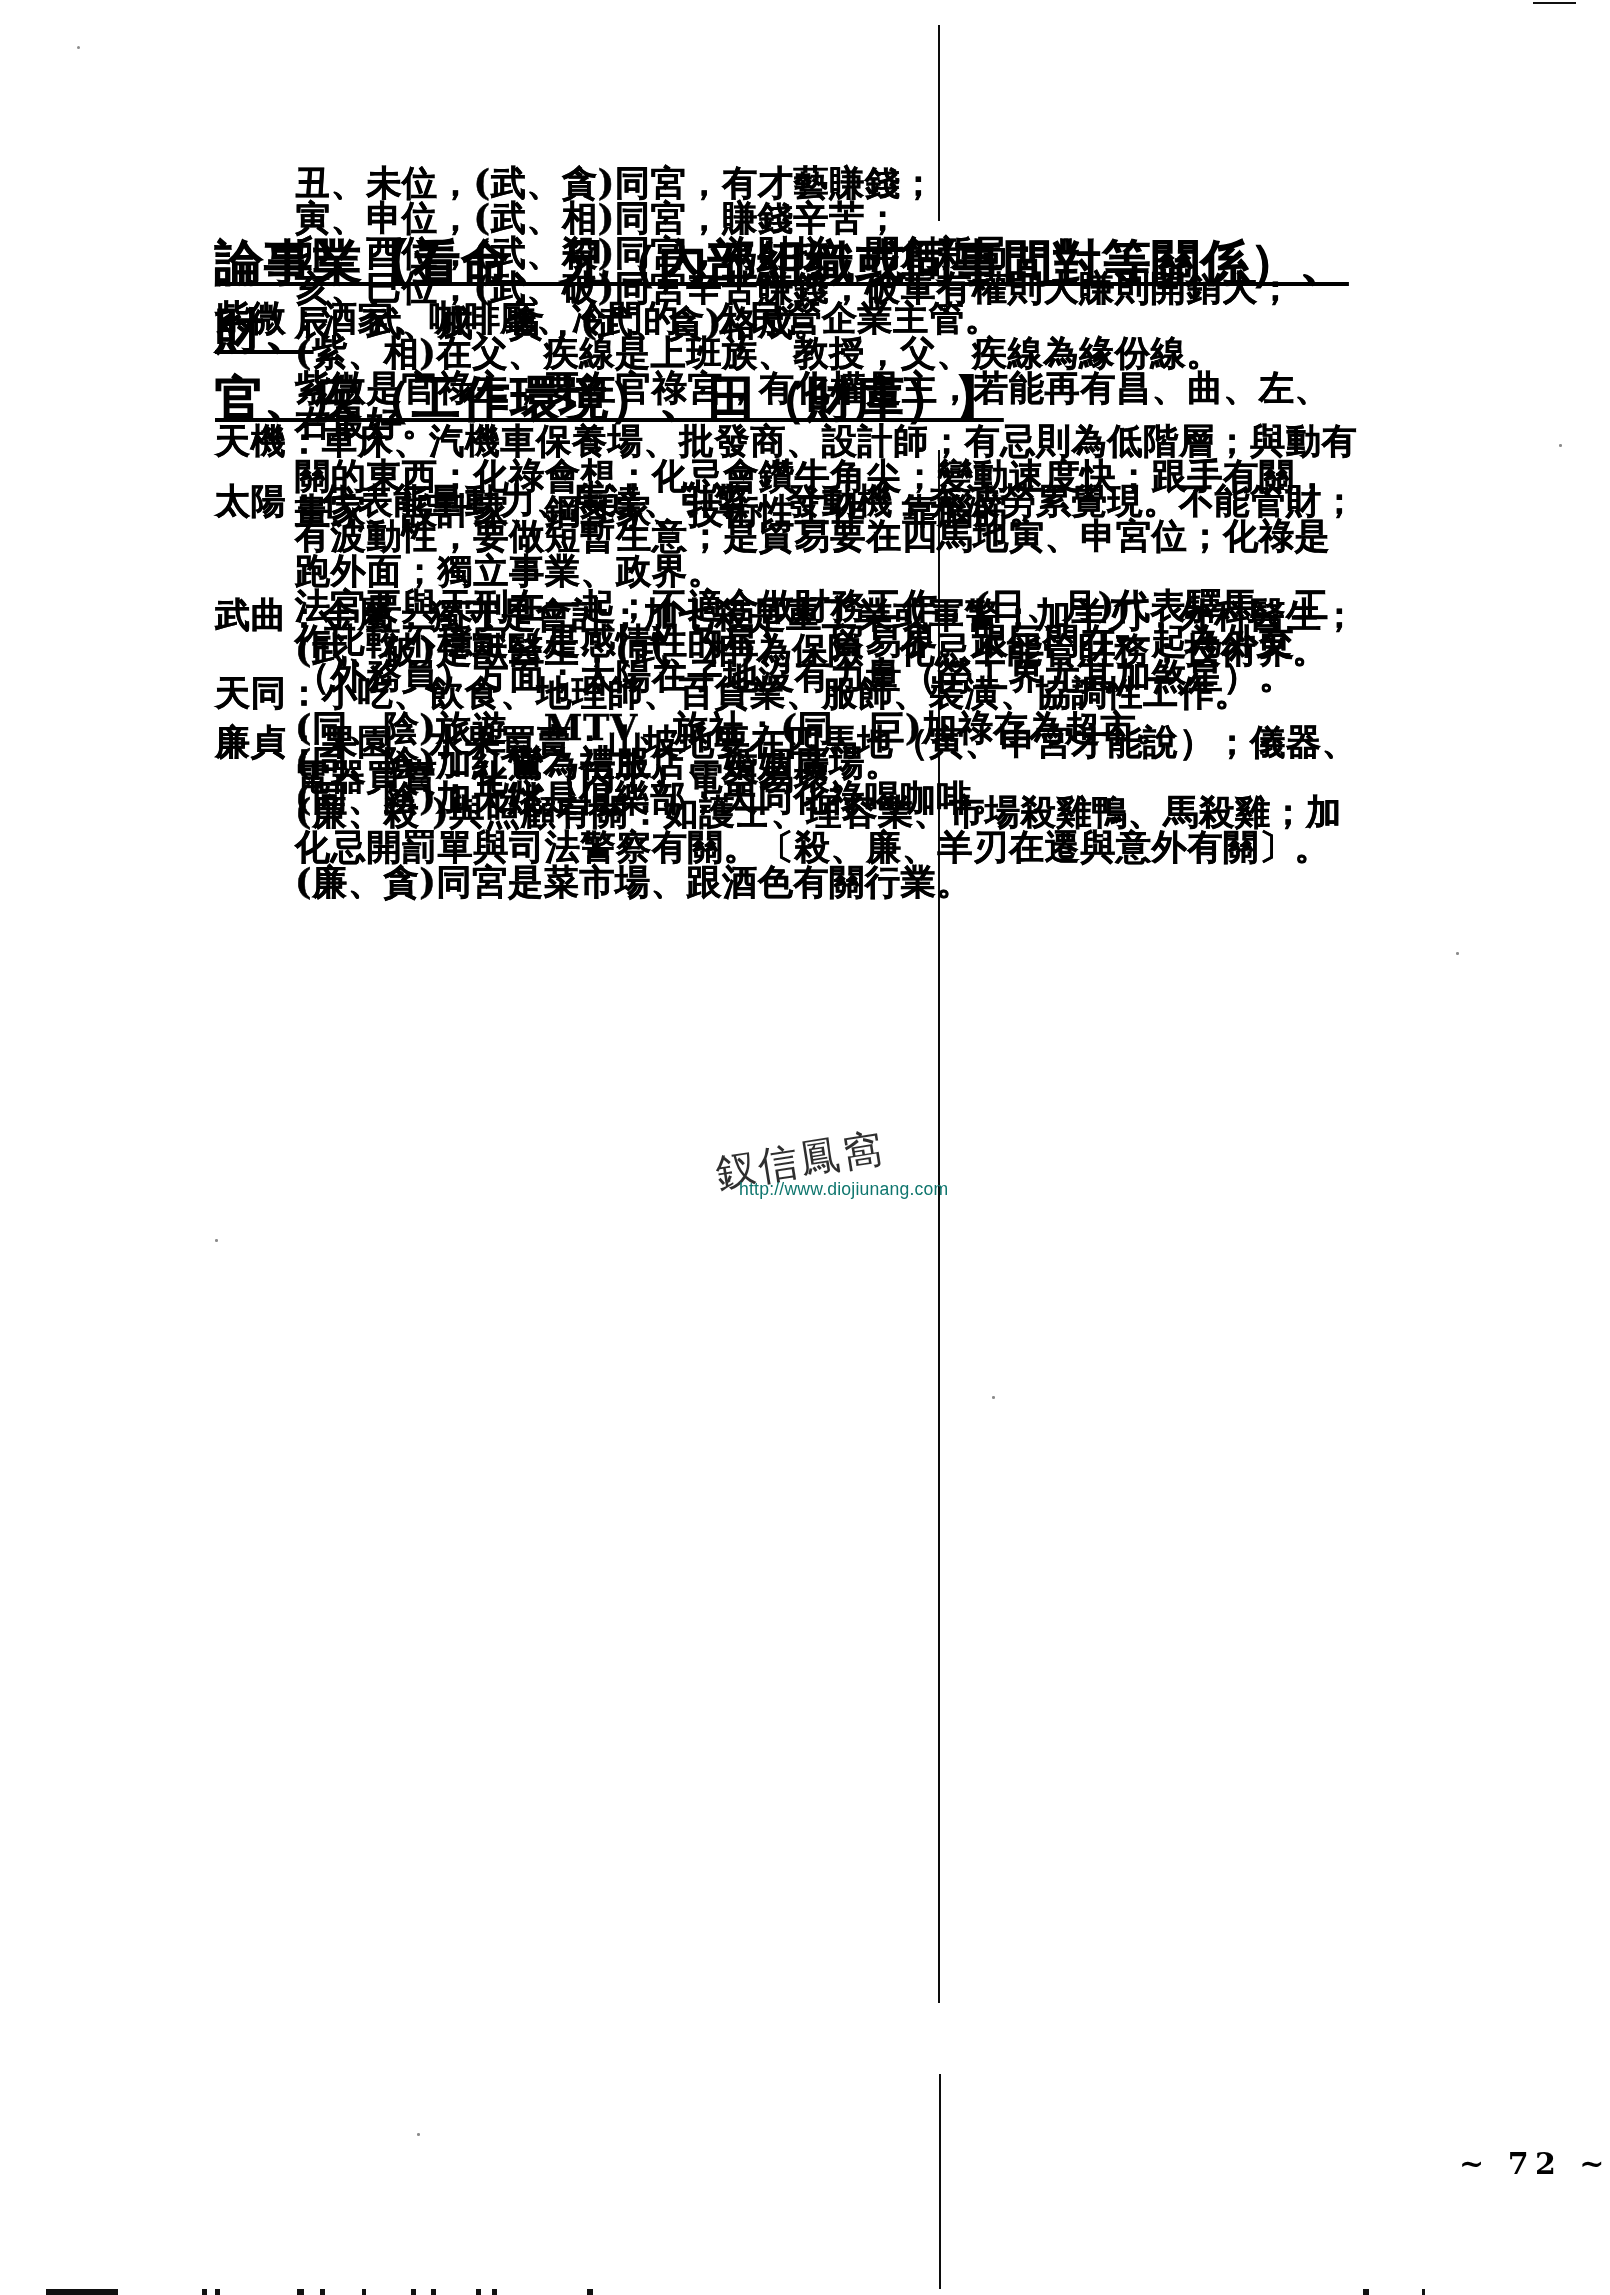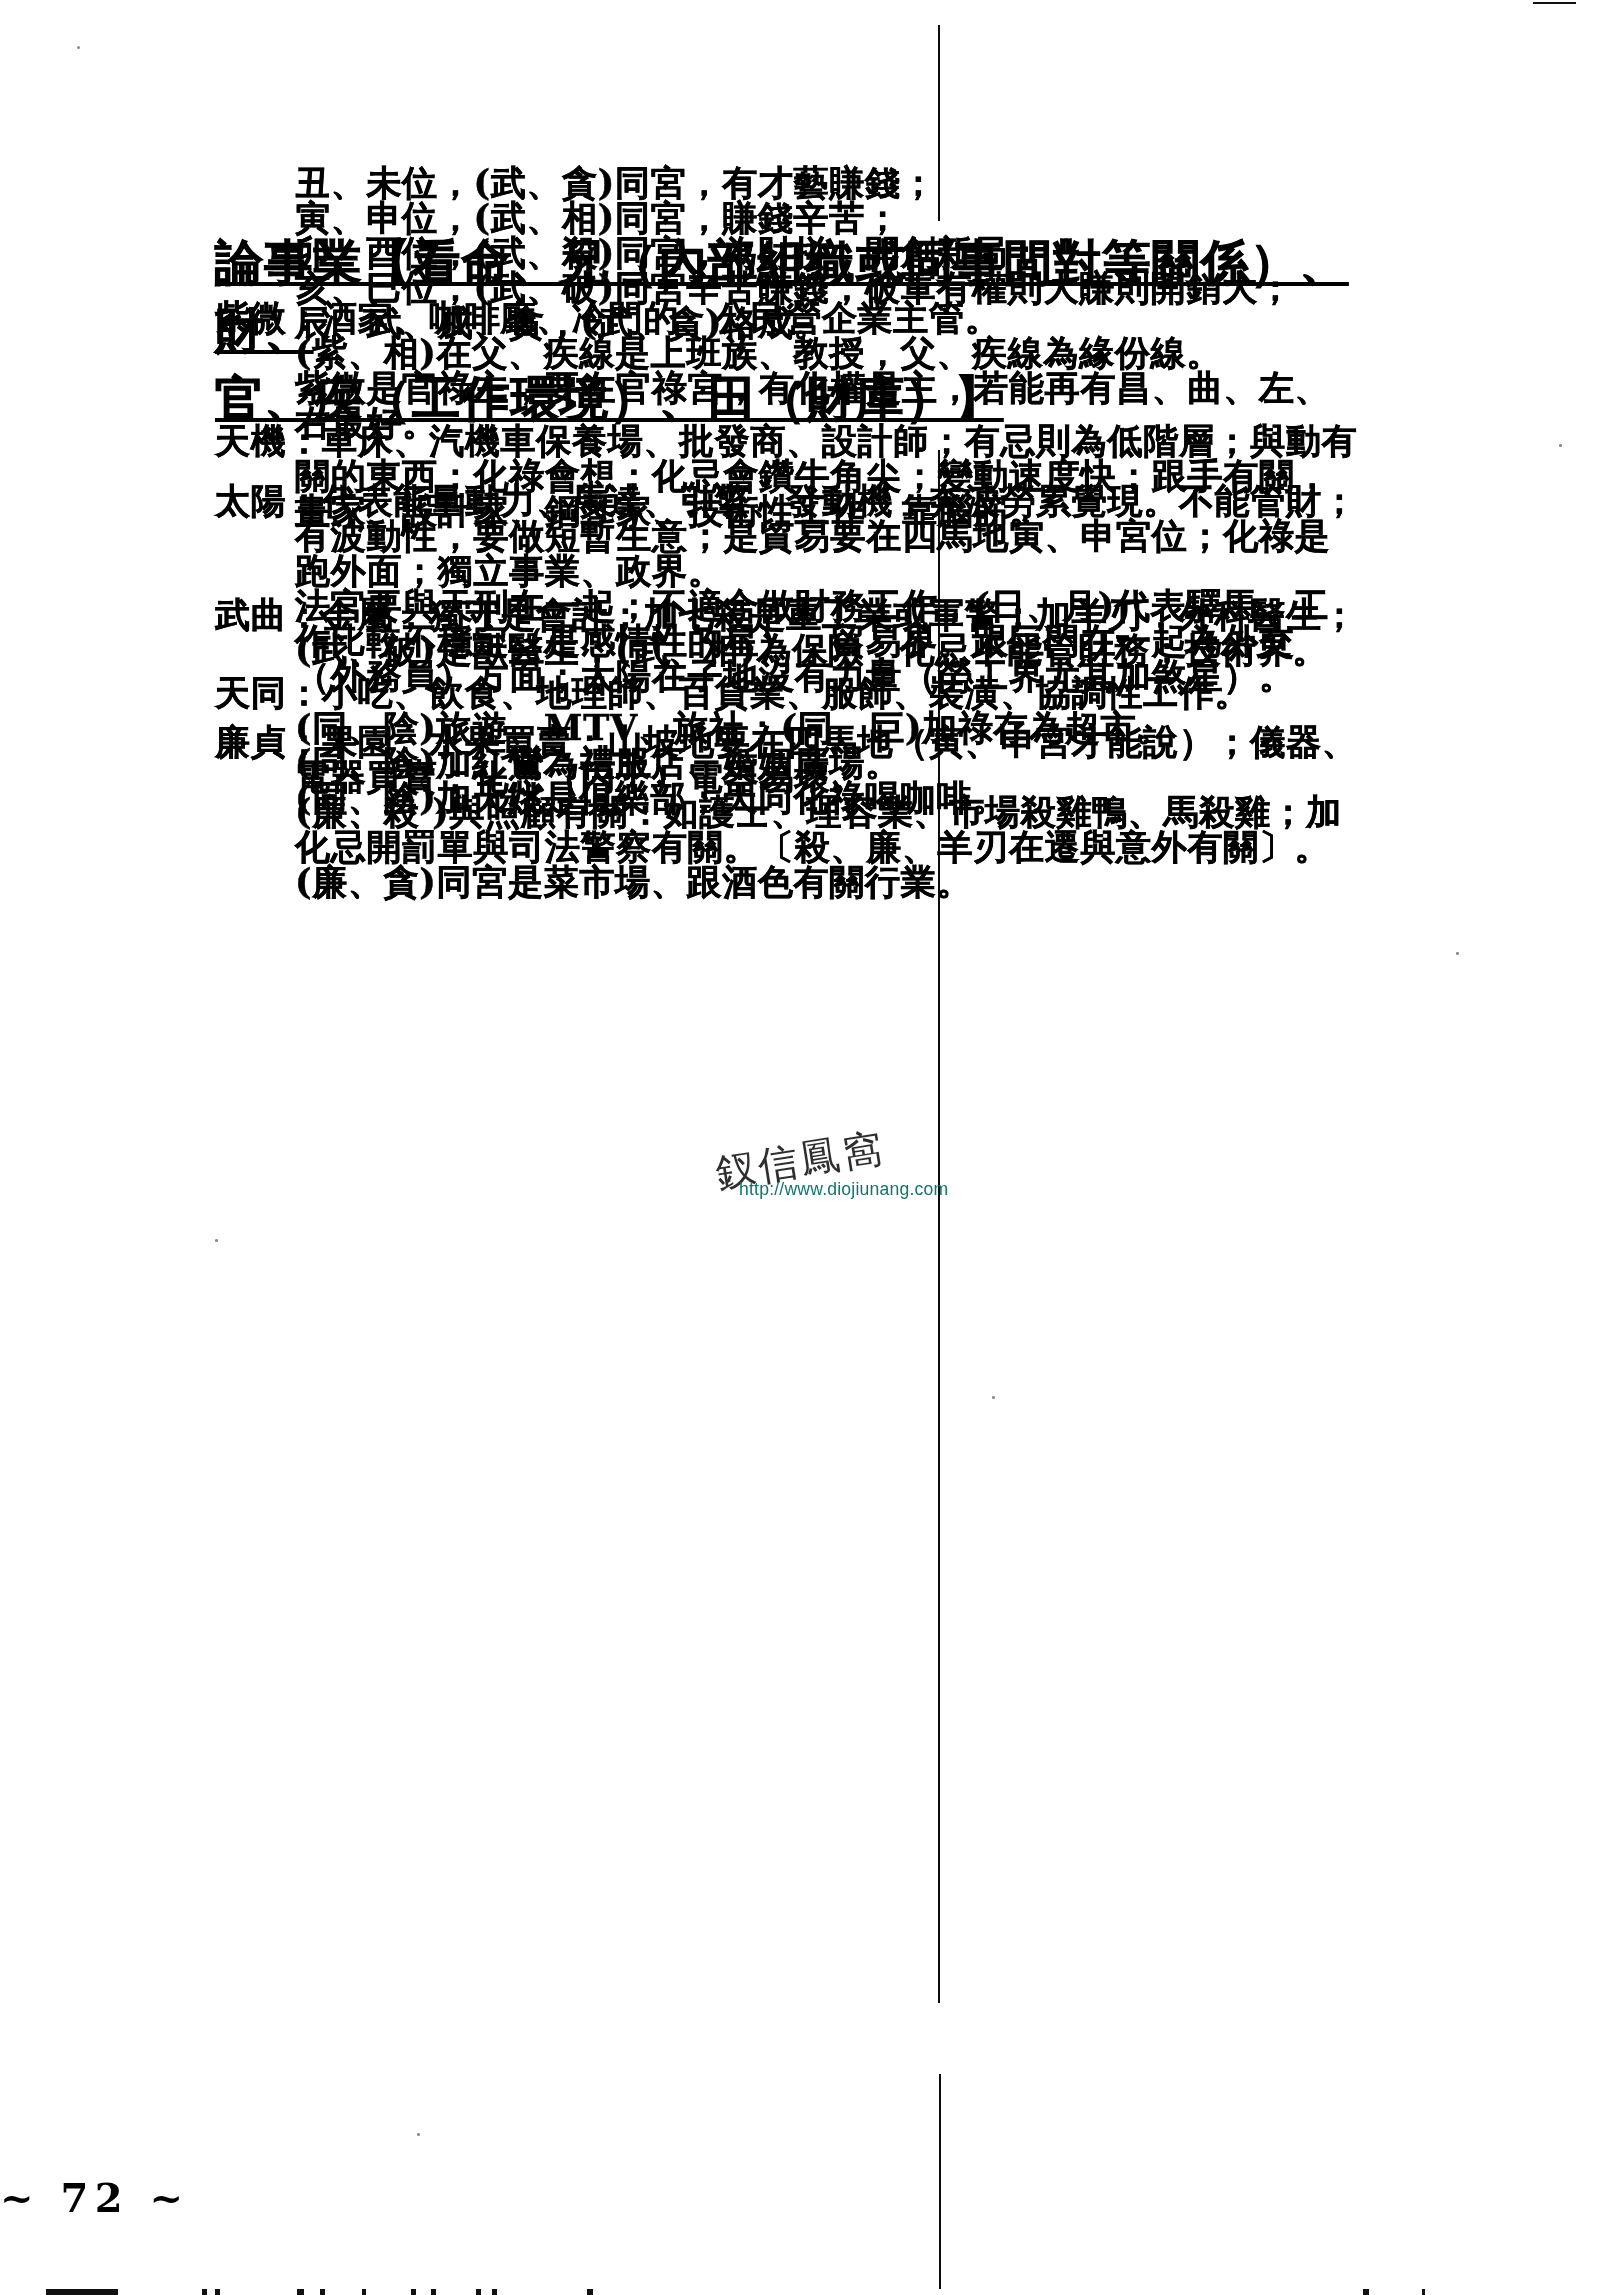--- a/index.html
+++ b/index.html
@@ -85,26 +85,25 @@
   }
   .line.ind {
     padding-left: 80px;
   }
 
   .page-number {
     position: absolute;
     left: 0;
     top: 2146px;
     width: 1611px;
-    text-align: left;
-    font-size: 40px;
+    text-align: right;
+    font-size: 30px;
     letter-spacing: 6.5px;
     font-weight: 600;
     font-family: "DejaVu Serif", "Liberation Serif", serif;
-    margin-top: 28px;
   }
 
   .watermark {
     position: absolute;
     left: 676px;
     top: 1132px;
     width: 339px;
     height: 78px;
     pointer-events: none;
   }

